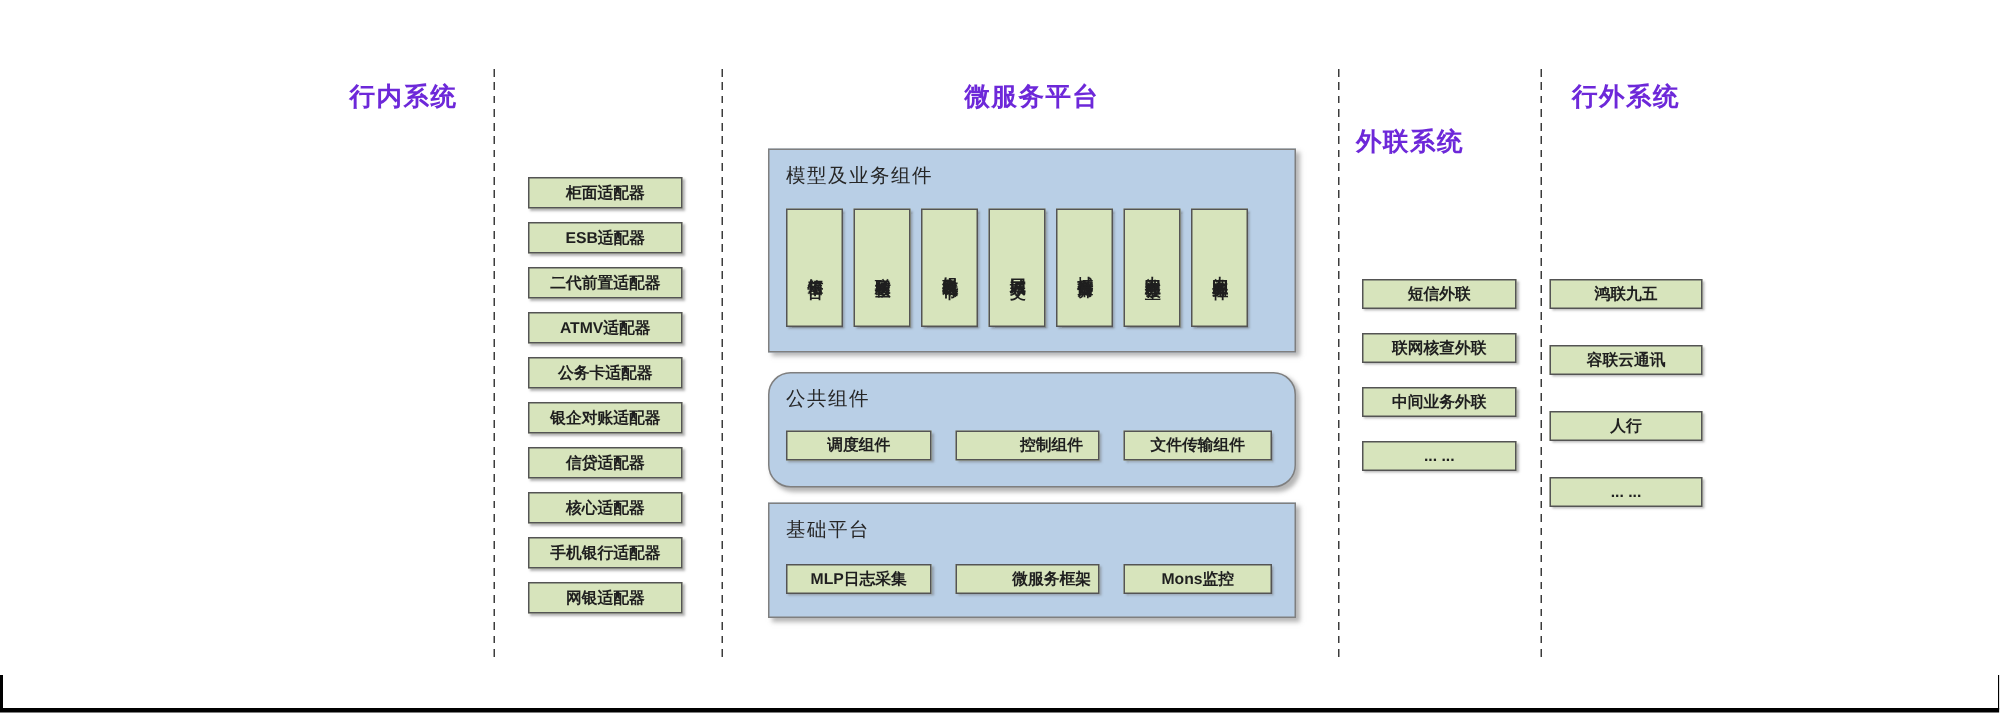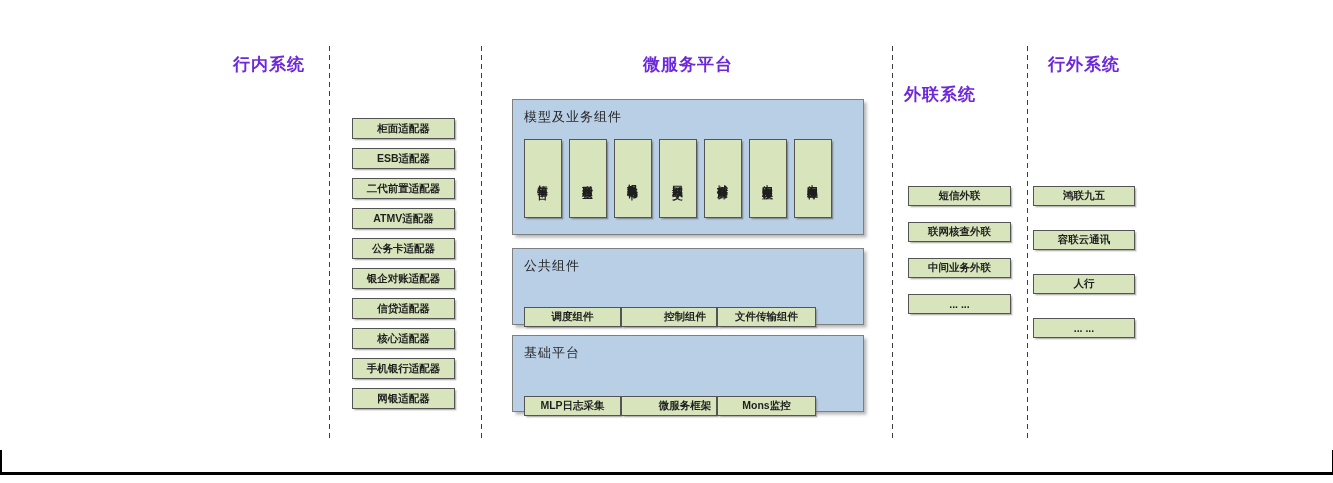--- a/index.html
+++ b/index.html
@@ -83,21 +83,21 @@
   
   .panel {
     position: absolute;
     left: 512px;
     width: 352px;
     background: var(--panel-fill, #b9cfe6);
     border: 1px solid var(--panel-border, #7f7f7f);
     box-shadow: 2.5px 2.5px 3px rgba(110,110,110,0.5);
   }
   .panel-model  { top: 99px;  height: 136px; }
-  .panel-common { top: 248px; height: 77px; }
+  .panel-common { top: 248px; height: 77px; border-radius: 15px; }
   .panel-base   { top: 335px; height: 77px; }
 
   .panel-label {
     position: absolute;
     left: 11px;
     top: 8px;
     font-size: 13px;
     color: #262626;
     letter-spacing: 1px;
     white-space: nowrap;
@@ -115,21 +115,21 @@
     height: 79px;
     writing-mode: vertical-rl;
     letter-spacing: 1px;
     box-shadow: 1.5px 1.5px 1.5px rgba(90,90,90,0.55);
   }
 
   .h-row {
     position: absolute;
     left: 11px;
     display: flex;
-    margin-top: 20px;
+    gap: 16px;
   }
   .row-common { top: 38px; }
   .row-base   { top: 40px; align-items: center; }
   .h-row .cbox { height: 20px; }
   .h-row .cbox:nth-child(1) { width: 97px; }
   .h-row .cbox:nth-child(2) { width: 96px; padding-left: 32px; }
   .h-row .cbox:nth-child(3) { width: 99px; }
 
   
   .bottom-line {

